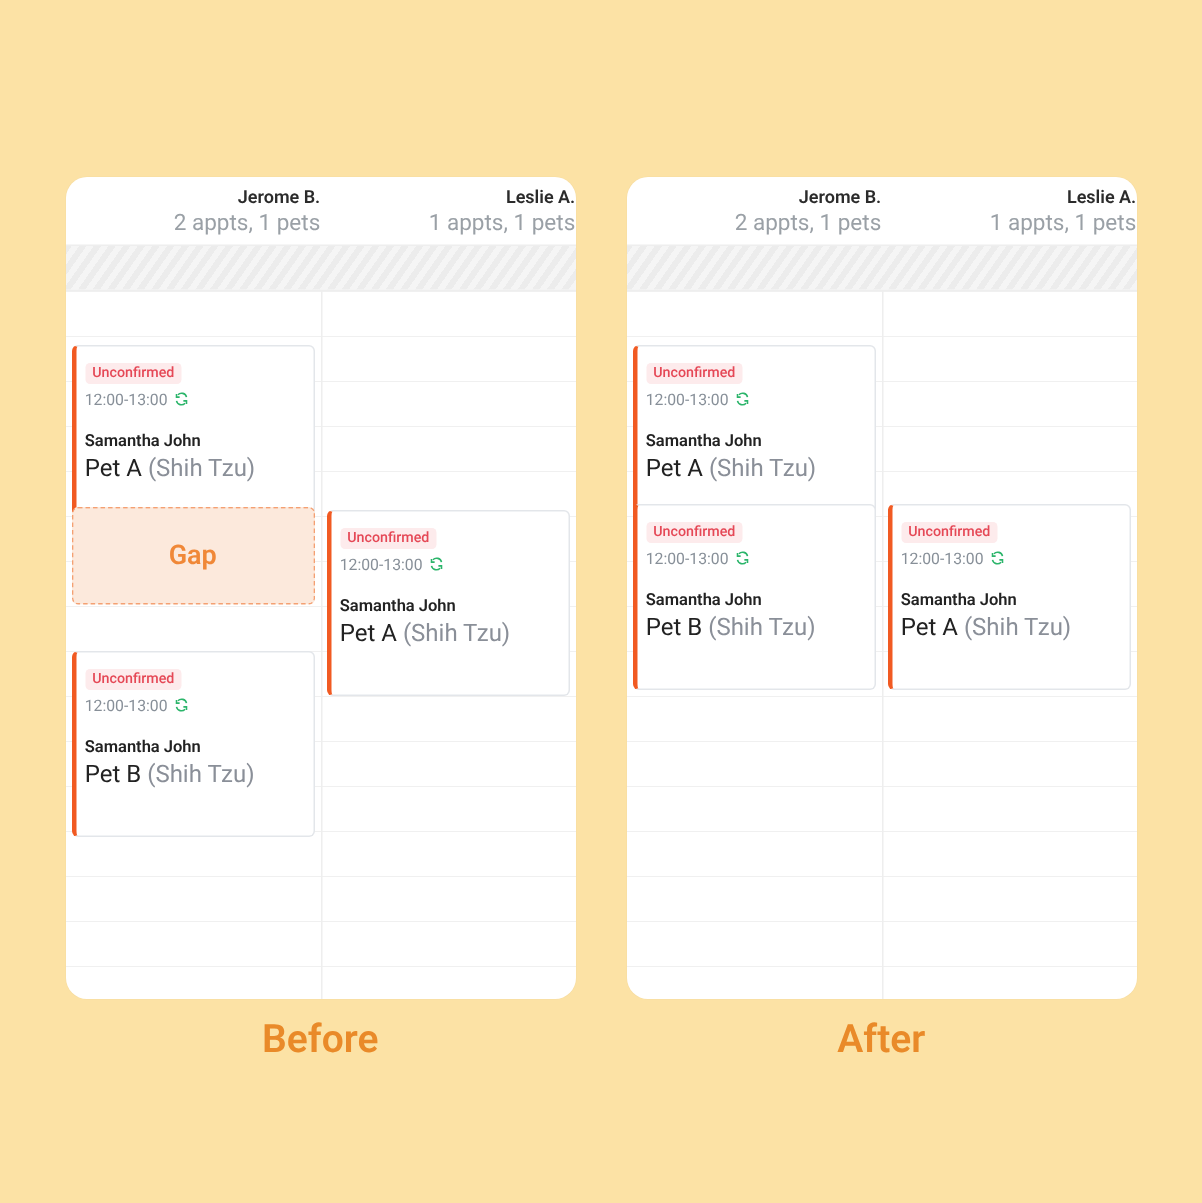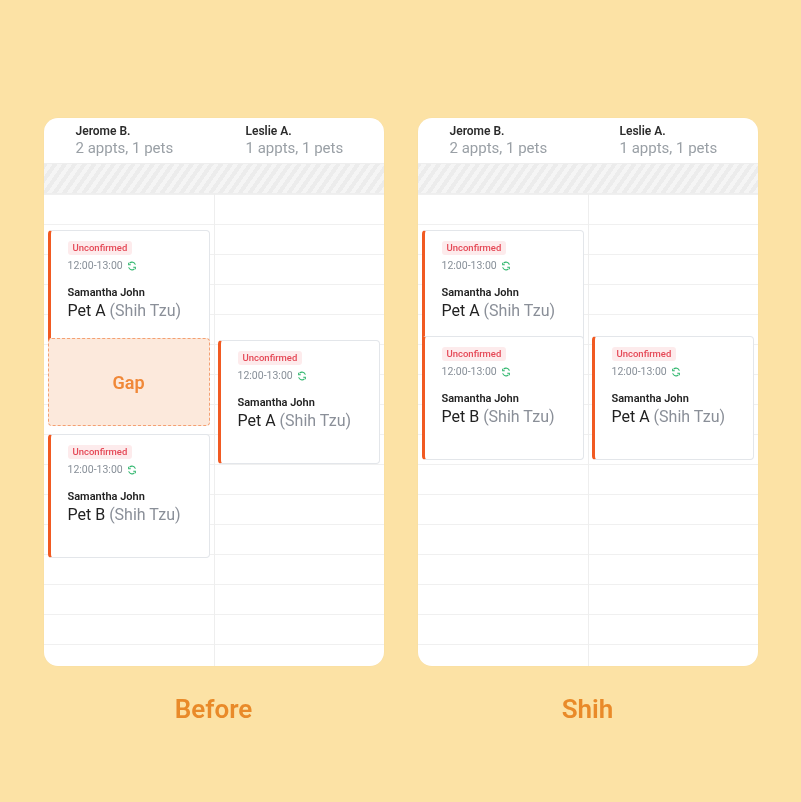--- a/index.html
+++ b/index.html
@@ -32,37 +32,37 @@
     overflow: hidden;
     display: flex;
     flex-direction: column;
     box-shadow: 0 0 0 0.5px rgba(0,0,0,0.02);
   }
   .labels {
     display: flex;
     gap: 34px;
     justify-content: center;
     width: 100%;
-    margin-top: 28px;
+    margin-top: 12px;
   }
   .labels .lbl {
     width: 340px;
     text-align: center;
     font-size: 26px;
     font-weight: 600;
     color: #E98A29;
   }
   .headers {
     display: flex;
     height: 46px;
     border-bottom: 1px solid #eee;
   }
   .col-head {
     width: 50%;
-    text-align: left;
+    text-align: right;
     padding-top: 6px;
     padding-left: 32px;
   }
   .col-head .name {
     font-size: 12px;
     font-weight: 600;
     color: #2b2b2b;
   }
   .col-head .sub {
     font-size: 15px;
@@ -97,21 +97,21 @@
   }
   .appt {
     position: absolute;
     left: 4px;
     width: calc(50% - 8px);
     height: 124px;
     border: 1px solid #e3e6ea;
     border-left: 3px solid #F15A22;
     border-radius: 4px;
     background: #fff;
-    padding: 5px 6px 6px 17px;
+    padding: 5px 6px 6px 6px;
   }
   .appt.right {
     left: calc(50% + 4px);
   }
   .badge {
     display: inline-block;
     font-size: 9.5px;
     color: #e54856;
     background: #FDEBEC;
     padding: 1.5px 5px;
@@ -141,21 +141,21 @@
   .pet-row {
     margin-top: 2px;
     font-size: 16px;
   }
   .pet-name { color: #222; }
   .breed { color: #8a8f98; }
   .gap-box {
     position: absolute;
     left: 4px;
     width: calc(50% - 8px);
-    height: 88px;
+    height: 65px;
     border: 1px dashed #F4A072;
     border-radius: 4px;
     background: #FCE9DC;
     display: flex;
     align-items: center;
     justify-content: center;
     font-size: 18px;
     font-weight: 600;
     color: #F08838;
   }
@@ -321,15 +321,15 @@
             <span class="breed">(Shih Tzu)</span>
           </div>
         </div>
       </div>
     </div>
 
   </div>
 
   <div class="labels">
     <div class="lbl">Before</div>
-    <div class="lbl">Shih</div>
+    <div class="lbl">After</div>
   </div>
 </div>
 
 </body></html>

